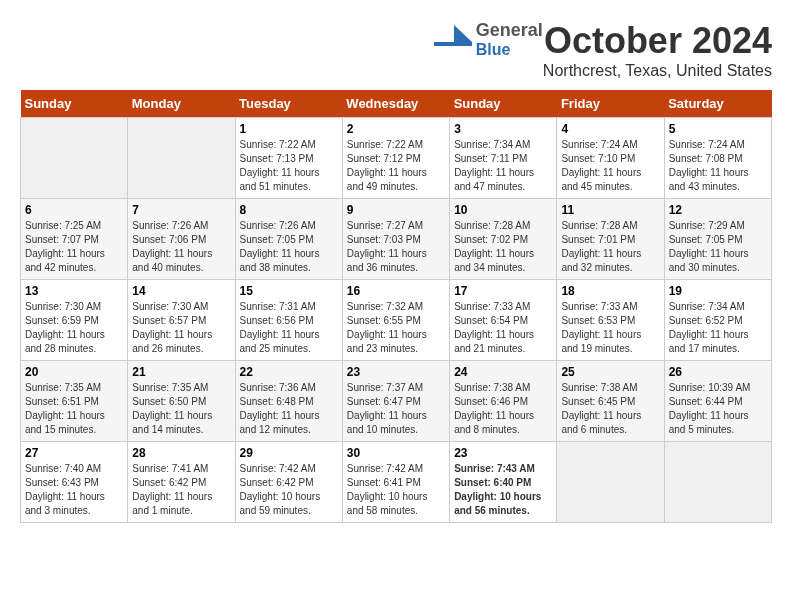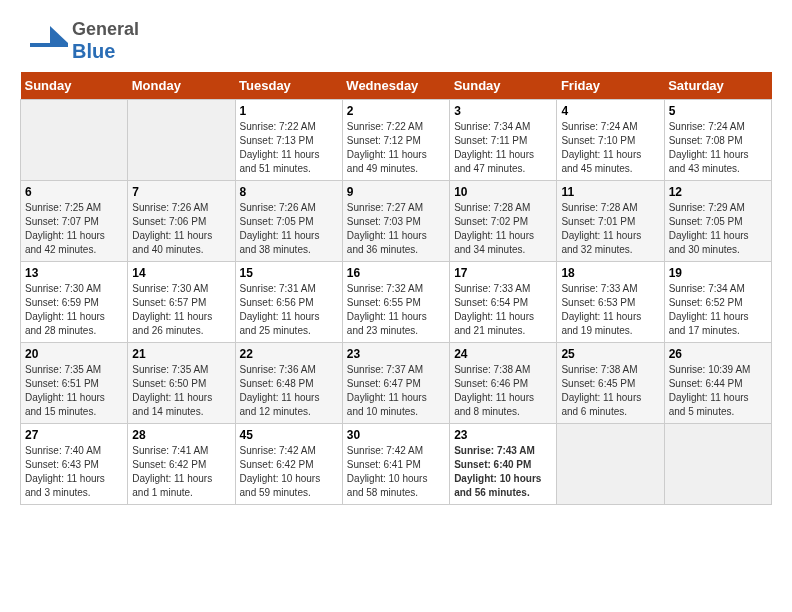--- a/index.html
+++ b/index.html
@@ -5,21 +5,21 @@
     * { box-sizing: border-box; margin: 0; padding: 0; }
     body {
       font-family: Arial, sans-serif;
       background: #fff;
       width: 792px;
       min-height: 612px;
       padding: 20px;
     }
     .header {
       display: flex;
-      justify-content: space-between;
+      justify-content: flex-end;
       align-items: flex-start;
       margin-bottom: 10px;
     }
     .title-block {
       text-align: right;
     }
     .title-block h1 {
       font-size: 36px;
       font-weight: bold;
       color: #333;
@@ -81,41 +81,45 @@
       display: flex;
       flex-direction: column;
       line-height: 1.1;
     }
     .logo-general {
       font-size: 18px;
       font-weight: bold;
       color: #555;
     }
     .logo-blue-text {
-      font-size: 20px;
+      font-size: 16px;
       font-weight: bold;
       color: #2a6db5;
     }
   </style>
 </head>
 <body>
 
 <div class="header">
   <div class="logo-wrap">
     <div class="logo-icon">
       <svg width="50" height="40" viewBox="0 0 50 40">
         <polygon points="30,5 48,22 30,22" fill="#2a6db5"></polygon>
         <rect x="10" y="22" width="38" height="4" fill="#2a6db5"></rect>
       </svg>
     </div>
     <div class="logo-words">
       <span class="logo-general">General</span>
       <span class="logo-blue-text">Blue</span>
     </div>
   </div>
+  <div class="title-block">
+    <h1>October 2024</h1>
+    <h2>Northcrest, Texas, United States</h2>
+  </div>
 </div>
 
 <table>
   <thead>
     <tr id="header-row">
     <th>Sunday</th>
         <th>Monday</th>
         <th>Tuesday</th>
         <th>Wednesday</th>
         <th>Sunday</th>
@@ -297,21 +301,21 @@
 Sunset: 6:43 PM
 Daylight: 11 hours and 3 minutes.</div>
         </td>
         <td>
           <div class="day-num">28</div>
           <div class="day-info" style="white-space: pre-line;">Sunrise: 7:41 AM
 Sunset: 6:42 PM
 Daylight: 11 hours and 1 minute.</div>
         </td>
         <td>
-          <div class="day-num">45</div>
+          <div class="day-num">29</div>
           <div class="day-info" style="white-space: pre-line;">Sunrise: 7:42 AM
 Sunset: 6:42 PM
 Daylight: 10 hours and 59 minutes.</div>
         </td>
         <td>
           <div class="day-num">30</div>
           <div class="day-info" style="white-space: pre-line;">Sunrise: 7:42 AM
 Sunset: 6:41 PM
 Daylight: 10 hours and 58 minutes.</div>
         </td>

